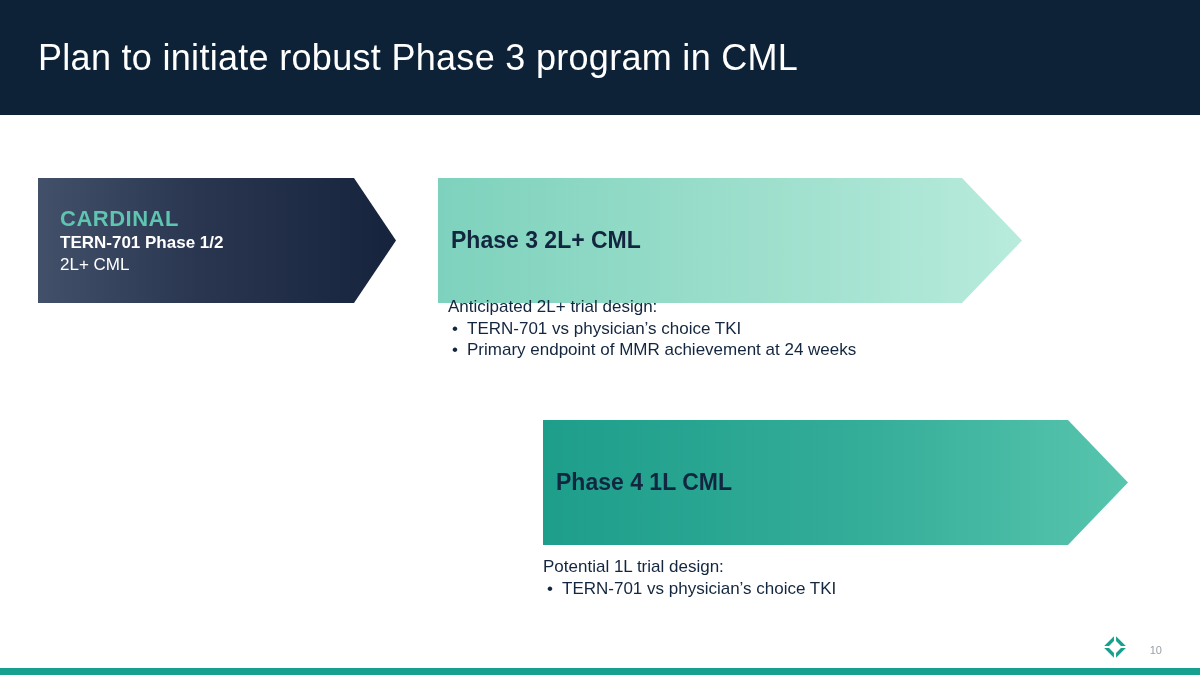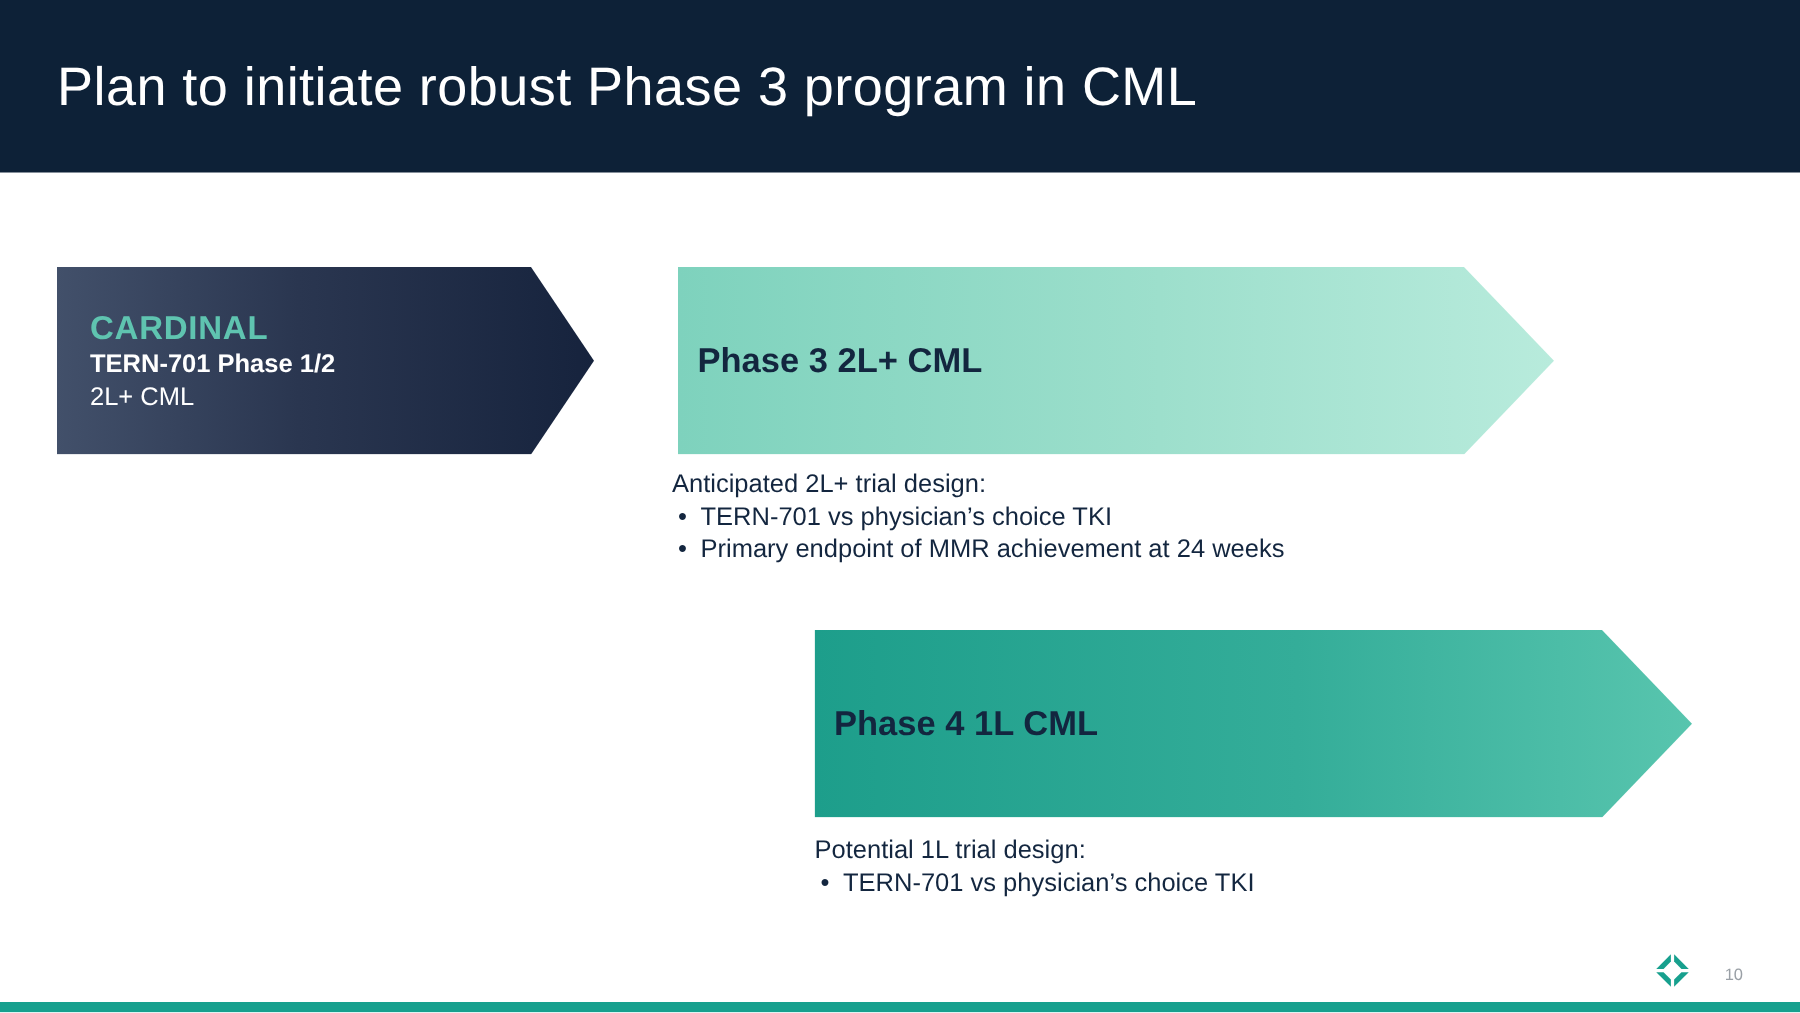--- a/index.html
+++ b/index.html
@@ -41,21 +41,21 @@
     box-sizing: border-box;
   }
   .arrow-cardinal {
     left: 38px; top: 178px;
     width: 358px;
     background: linear-gradient(90deg, #42506a 0%, #2a3650 45%, #16233d 100%);
     clip-path: polygon(0 0, calc(100% - 42px) 0, 100% 50%, calc(100% - 42px) 100%, 0 100%);
     padding-left: 22px;
   }
   .arrow-2l {
-    left: 452px; top: 178px;
+    left: 438px; top: 178px;
     width: 584px;
     background: linear-gradient(90deg, #7ed2bd 0%, #9ddfcc 55%, #b8ebdc 100%);
     clip-path: polygon(0 0, calc(100% - 60px) 0, 100% 50%, calc(100% - 60px) 100%, 0 100%);
     padding-left: 13px;
   }
   .arrow-1l {
     left: 543px; top: 420px;
     width: 585px;
     background: linear-gradient(90deg, #1d9e8b 0%, #34ad99 55%, #58c5ae 100%);
     clip-path: polygon(0 0, calc(100% - 60px) 0, 100% 50%, calc(100% - 60px) 100%, 0 100%);
@@ -88,21 +88,21 @@
     line-height: 22px;
   }
 
   
   .design-block {
     position: absolute;
     font-size: 17px;
     line-height: 21.5px;
     color: #13263f;
   }
-  .design-2l { left: 448px; top: 312px; width: 560px; }
+  .design-2l { left: 448px; top: 296px; width: 560px; }
   .design-1l { left: 543px; top: 556px; width: 560px; }
   .design-heading { font-weight: 400; }
   .design-block ul {
     margin: 0; padding: 0;
     list-style: none;
   }
   .design-block li {
     position: relative;
     padding-left: 19px;
   }

